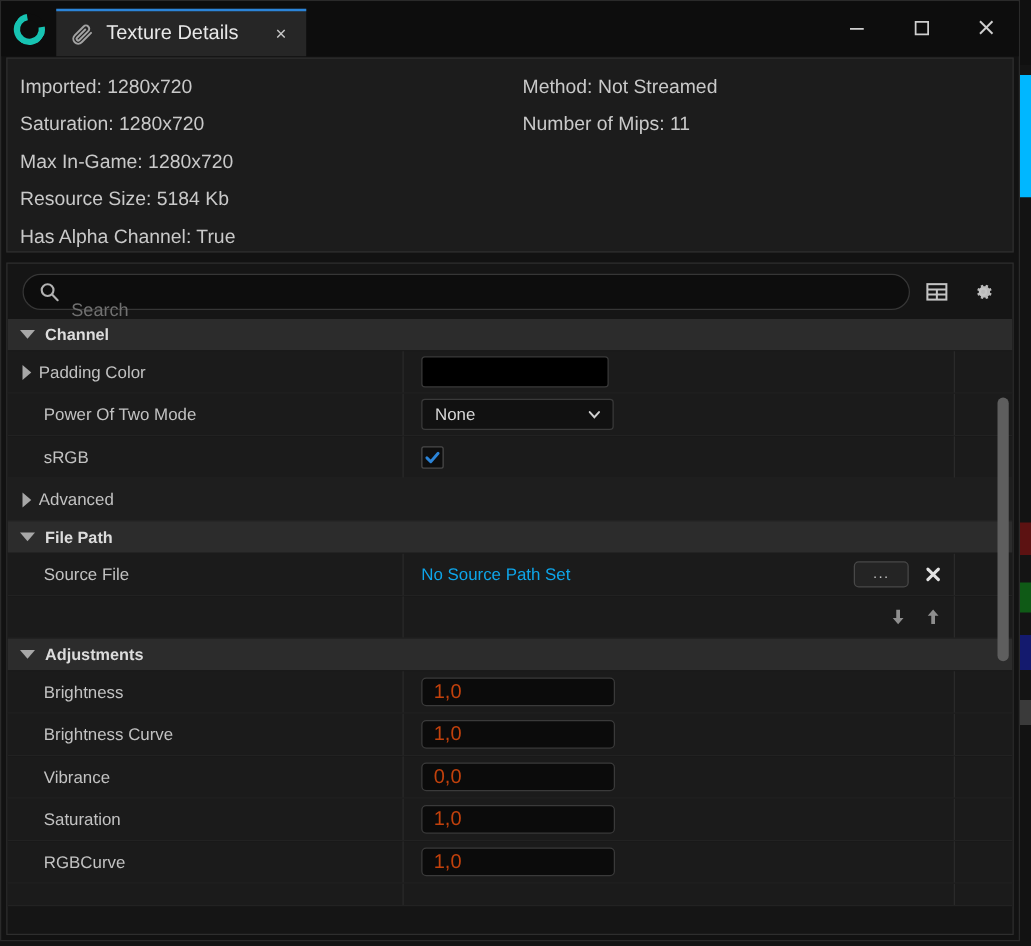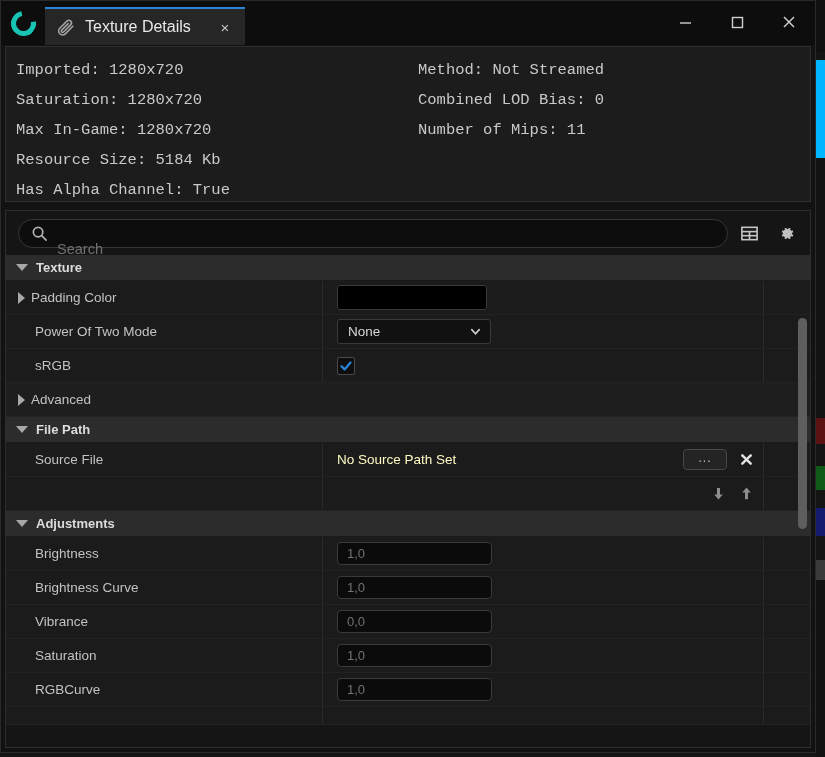--- a/index.html
+++ b/index.html
@@ -86,21 +86,21 @@
   
   #info-panel {
     margin: 1px 4px 0 4px;
     background: #1c1c1c;
     border: 1px solid #2e2e2e;
     padding: 12px 0 14px 0;
     display: flex;
     flex: none;
     height: 156px;
   }
-  .info-col { display: flex; flex-direction: column; gap: 8px; font-family: Liberation Mono, monospace; }
+  .info-col { display: flex; flex-direction: column; gap: 8px; }
   .info-col.left { padding-left: 10px; width: 404px; }
   .info-col.right { padding-left: 8px; }
   .info-line {
     color: #c9c9c9;
     font-size: 15.5px;
     line-height: 22px;
     white-space: nowrap;
   }
 
   
@@ -229,23 +229,23 @@
   }
 
   .num-field {
     width: 155px; height: 23px;
     background: #0b0b0b;
     border: 1px solid #3a3a3a;
     border-radius: 4px;
     display: flex; align-items: center;
     padding-left: 9px;
   }
-  .num-field span { color: #737373; font-size: 13px; }
-
-  .static-value { color: #fef9c3; font-size: 13.5px; }
+  .num-field span { color: #c2410c; font-size: 16px; }
+
+  .static-value { color: #0ea5e9; font-size: 13.5px; }
 
   .row-actions {
     position: absolute; right: 8px; top: 0; bottom: 0;
     display: flex; align-items: center; gap: 10px;
   }
   .browse-btn {
     width: 44px; height: 21px;
     background: #242424;
     border: 1px solid #484848;
     border-radius: 4px;
@@ -329,21 +329,20 @@
     <div id="info-panel">
       <div class="info-col left">
         <div class="info-line">Imported: 1280x720</div>
         <div class="info-line">Saturation: 1280x720</div>
         <div class="info-line">Max In-Game: 1280x720</div>
         <div class="info-line">Resource Size: 5184 Kb</div>
         <div class="info-line">Has Alpha Channel: True</div>
       </div>
       <div class="info-col right">
         <div class="info-line">Method: Not Streamed</div>
-        <div class="info-line">Combined LOD Bias: 0</div>
         <div class="info-line">Number of Mips: 11</div>
       </div>
     </div>
 
     <div id="details-panel">
 
       <div id="search-row">
         <div id="search-box">
           <svg width="17" height="17" viewBox="0 0 18 18" fill="none" stroke="#b2b2b2" stroke-width="1.8">
             <circle cx="7.5" cy="7.5" r="5"></circle>
@@ -366,21 +365,21 @@
             <path d="M17.2 11.3l-1.4-.5a5.9 5.9 0 0 0 0-1.6l1.4-.5-.8-2-1.4.5a5.9 5.9 0 0 0-1.1-1.1l.5-1.4-2-.8-.5 1.4a5.9 5.9 0 0 0-1.6 0L9.8 3.9l-2 .8.5 1.4a5.9 5.9 0 0 0-1.1 1.1l-1.4-.5-.8 2 1.4.5a5.9 5.9 0 0 0 0 1.6l-1.4.5.8 2 1.4-.5a5.9 5.9 0 0 0 1.1 1.1l-.5 1.4 2 .8.5-1.4a5.9 5.9 0 0 0 1.6 0l.5 1.4 2-.8-.5-1.4a5.9 5.9 0 0 0 1.1-1.1l1.4.5z" opacity=".95"></path>
           </svg>
         </div>
       </div>
 
       <div id="prop-scroll">
         <div id="prop-list">
 
           <div class="cat-row">
             <span class="tri down"></span>
-            <span class="cat-label">Texture</span>
+            <span class="cat-label">Channel</span>
           </div>
 
           <div class="prop-row">
             <div class="cell-name">
               <span class="tri right"></span>
               <span class="name-label">Padding Color</span>
             </div>
             <div class="cell-value">
               <div class="color-swatch"></div>
             </div>

